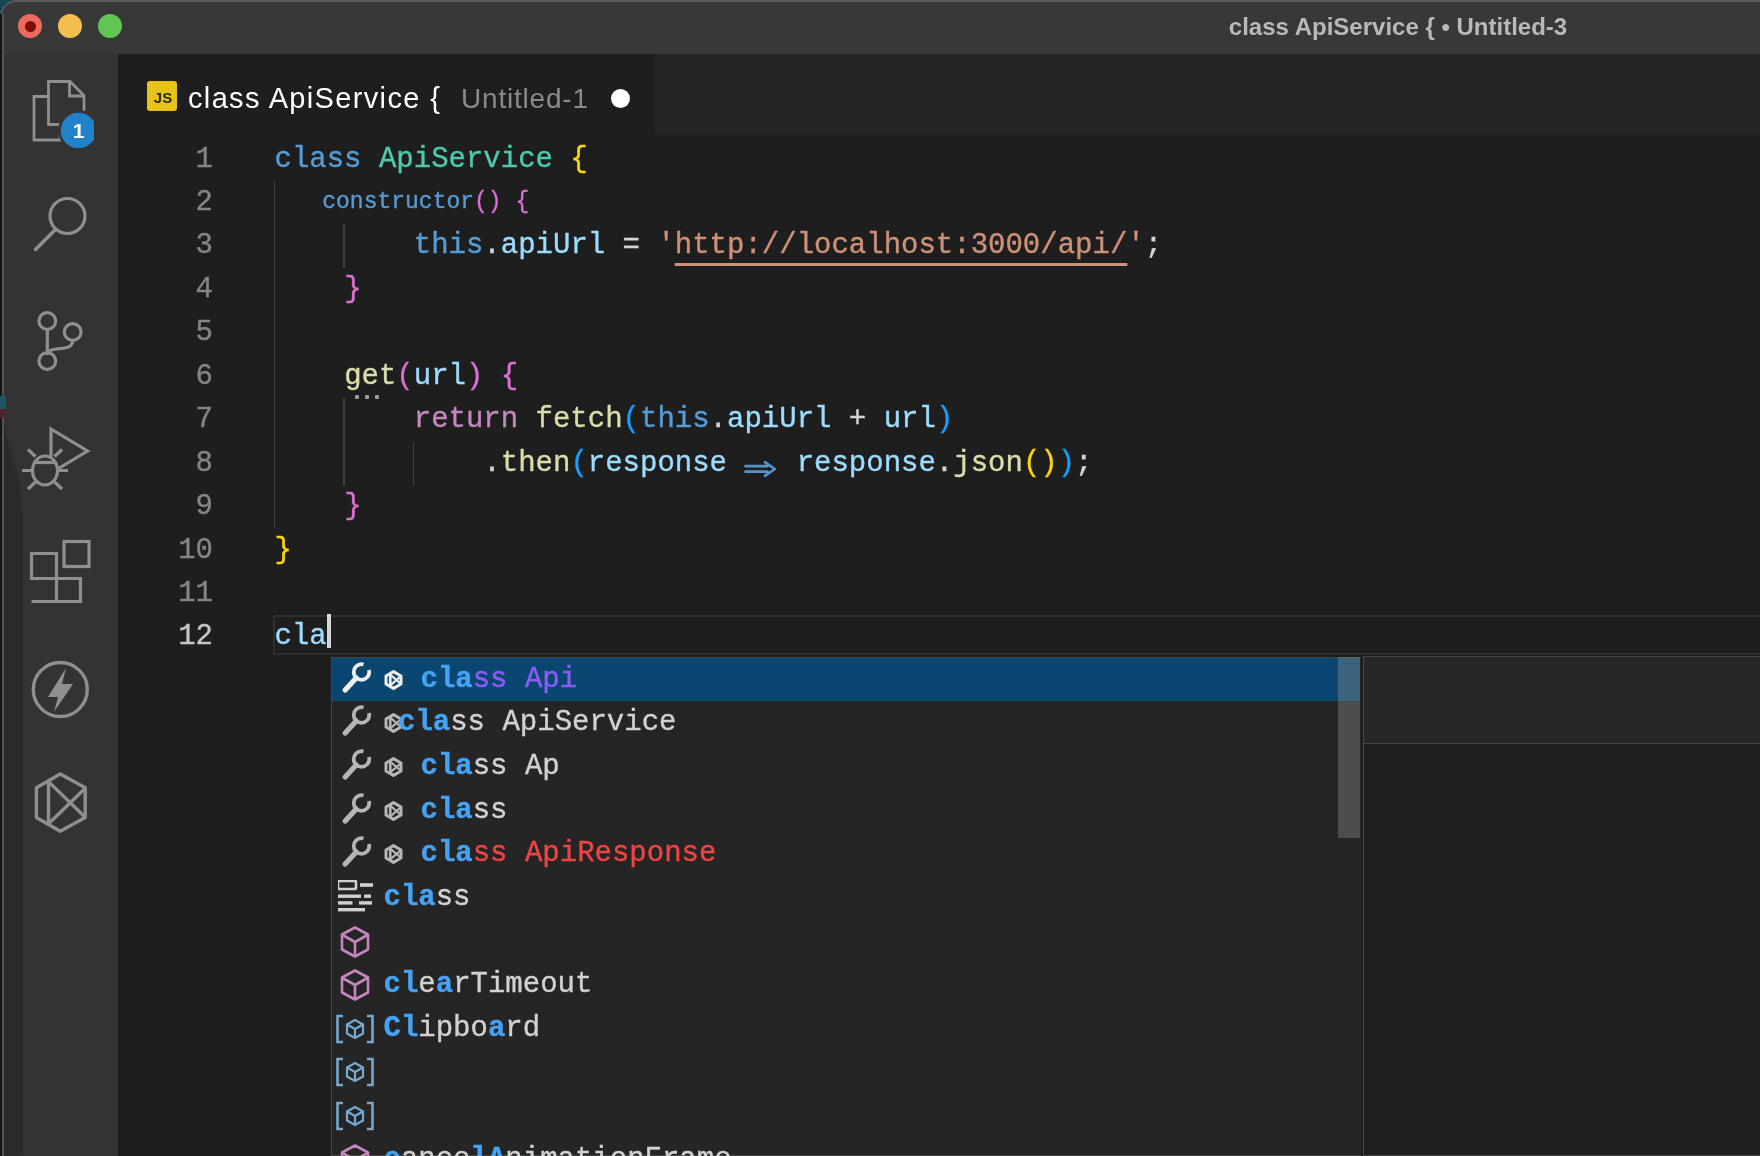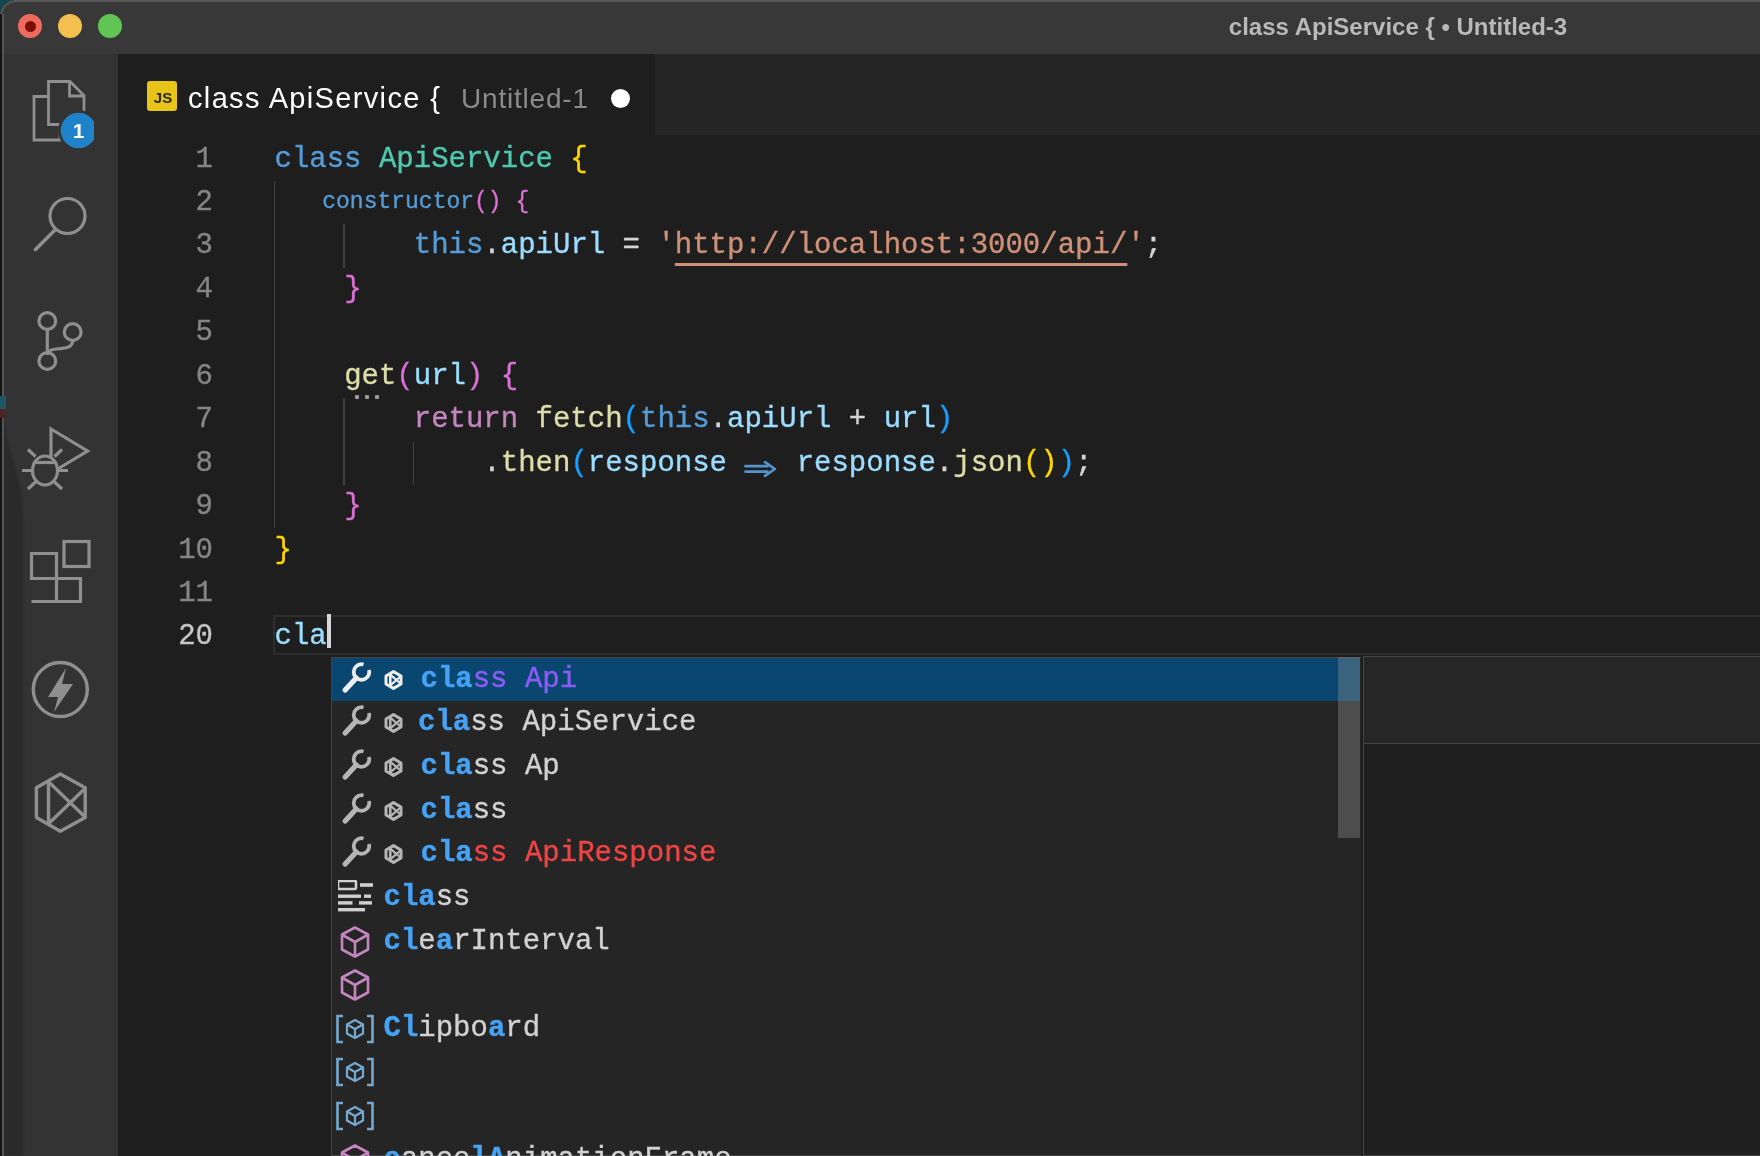--- a/index.html
+++ b/index.html
@@ -85,21 +85,21 @@
 <div class="abs mono" style="left:118px;top:180.95px;width:95px;height:43.45px;line-height:43.45px;font-size:29px;color:#858585;text-align:right">2</div>
 <div class="abs mono" style="left:118px;top:224.40px;width:95px;height:43.45px;line-height:43.45px;font-size:29px;color:#858585;text-align:right">3</div>
 <div class="abs mono" style="left:118px;top:267.85px;width:95px;height:43.45px;line-height:43.45px;font-size:29px;color:#858585;text-align:right">4</div>
 <div class="abs mono" style="left:118px;top:311.30px;width:95px;height:43.45px;line-height:43.45px;font-size:29px;color:#858585;text-align:right">5</div>
 <div class="abs mono" style="left:118px;top:354.75px;width:95px;height:43.45px;line-height:43.45px;font-size:29px;color:#858585;text-align:right">6</div>
 <div class="abs mono" style="left:118px;top:398.20px;width:95px;height:43.45px;line-height:43.45px;font-size:29px;color:#858585;text-align:right">7</div>
 <div class="abs mono" style="left:118px;top:441.65px;width:95px;height:43.45px;line-height:43.45px;font-size:29px;color:#858585;text-align:right">8</div>
 <div class="abs mono" style="left:118px;top:485.10px;width:95px;height:43.45px;line-height:43.45px;font-size:29px;color:#858585;text-align:right">9</div>
 <div class="abs mono" style="left:118px;top:528.55px;width:95px;height:43.45px;line-height:43.45px;font-size:29px;color:#858585;text-align:right">10</div>
 <div class="abs mono" style="left:118px;top:572.00px;width:95px;height:43.45px;line-height:43.45px;font-size:29px;color:#858585;text-align:right">11</div>
-<div class="abs mono" style="left:118px;top:615.45px;width:95px;height:43.45px;line-height:43.45px;font-size:29px;color:#c6c6c6;text-align:right">20</div>
+<div class="abs mono" style="left:118px;top:615.45px;width:95px;height:43.45px;line-height:43.45px;font-size:29px;color:#c6c6c6;text-align:right">12</div>
 <div class="abs mono" style="left:274.5px;top:137.50px;height:43.45px;line-height:43.45px;font-size:29px;white-space:pre;color:#d4d4d4"><span style="color:#569CD6">class</span> <span style="color:#4EC9B0">ApiService</span> <span style="color:#FFD700">{</span></div>
 <div class="abs mono" style="left:267px;top:180.95px;height:43.45px;line-height:43.45px;font-size:23px;white-space:pre;color:#d4d4d4">    <span style="color:#569CD6">constructor</span><span style="color:#DA70D6">()</span> <span style="color:#DA70D6">{</span></div>
 <div class="abs mono" style="left:274.5px;top:224.40px;height:43.45px;line-height:43.45px;font-size:29px;white-space:pre;color:#d4d4d4">        <span style="color:#569CD6">this</span><span style="color:#D4D4D4">.</span><span style="color:#9CDCFE">apiUrl</span> <span style="color:#D4D4D4">=</span> <span style="color:#CE9178">'<span style="text-decoration:underline;text-decoration-thickness:2.5px;text-underline-offset:10px">http://localhost:3000/api/</span>'</span><span style="color:#D4D4D4">;</span></div>
 <div class="abs mono" style="left:274.5px;top:267.85px;height:43.45px;line-height:43.45px;font-size:29px;white-space:pre;color:#d4d4d4">    <span style="color:#DA70D6">}</span></div>
 <div class="abs mono" style="left:274.5px;top:354.75px;height:43.45px;line-height:43.45px;font-size:29px;white-space:pre;color:#d4d4d4">    <span style="color:#DCDCAA">get</span><span style="color:#DA70D6">(</span><span style="color:#9CDCFE">url</span><span style="color:#DA70D6">)</span> <span style="color:#DA70D6">{</span></div>
 <div class="abs mono" style="left:274.5px;top:398.20px;height:43.45px;line-height:43.45px;font-size:29px;white-space:pre;color:#d4d4d4">        <span style="color:#C586C0">return</span> <span style="color:#DCDCAA">fetch</span><span style="color:#179FFF">(</span><span style="color:#569CD6">this</span><span style="color:#D4D4D4">.</span><span style="color:#9CDCFE">apiUrl</span> <span style="color:#D4D4D4">+</span> <span style="color:#9CDCFE">url</span><span style="color:#179FFF">)</span></div>
 <div class="abs mono" style="left:274.5px;top:441.65px;height:43.45px;line-height:43.45px;font-size:29px;white-space:pre;color:#d4d4d4">            <span style="color:#D4D4D4">.</span><span style="color:#DCDCAA">then</span><span style="color:#179FFF">(</span><span style="color:#9CDCFE">response</span> <span style="display:inline-block;width:34.81px;height:10px;position:relative;"><svg width="34" height="18" viewBox="0 0 34 18" style="position:absolute;left:0;top:0">
           <g stroke="#5494CE" stroke-width="2.7" fill="none" stroke-linecap="round" stroke-linejoin="round">
             <path d="M1.5 5.2 H23.5"></path>
             <path d="M1.5 10.7 H23.5"></path>
@@ -132,21 +132,21 @@
       <path d="M23.5 11 L28.2 -6.4 L40.9 6.3 Z" fill="#252526"></path>
       <path d="M18.2 17 L7.2 29" stroke="#b5b5b5" stroke-width="5.2" stroke-linecap="round" fill="none"></path>
     </svg>
 <svg class="abs" style="left:384px;top:713.43px" width="19" height="20" viewBox="0 0 19 20">
       <g stroke="#b5b5b5" fill="none" stroke-linejoin="round">
         <path d="M9.5 1.6 L17 6 V14 L9.5 18.4 L2 14 V6 Z" stroke-width="3"></path>
         <path d="M6.3 4.6 V15.4" stroke-width="2.6"></path>
         <path d="M6.3 4.6 L17 14 M6.3 15.4 L17 6" stroke-width="2.2"></path>
       </g>
     </svg>
-<div class="abs mono" style="left:418px;top:701.4px;height:43.6px;line-height:43.6px;font-size:29px;white-space:pre"><span style="color:#45a2f5;font-weight:bold">cla</span><span style="color:#d2d2d2">ss ApiService</span></div>
+<div class="abs mono" style="left:398px;top:701.4px;height:43.6px;line-height:43.6px;font-size:29px;white-space:pre"><span style="color:#45a2f5;font-weight:bold">cla</span><span style="color:#d2d2d2">ss ApiService</span></div>
 <svg class="abs" style="left:338px;top:748.06px" width="38" height="38" viewBox="0 0 38 38">
       <circle cx="23.5" cy="11" r="7.8" stroke="#b5b5b5" stroke-width="3.8" fill="none"></circle>
       <path d="M23.5 11 L28.2 -6.4 L40.9 6.3 Z" fill="#252526"></path>
       <path d="M18.2 17 L7.2 29" stroke="#b5b5b5" stroke-width="5.2" stroke-linecap="round" fill="none"></path>
     </svg>
 <svg class="abs" style="left:384px;top:757.06px" width="19" height="20" viewBox="0 0 19 20">
       <g stroke="#b5b5b5" fill="none" stroke-linejoin="round">
         <path d="M9.5 1.6 L17 6 V14 L9.5 18.4 L2 14 V6 Z" stroke-width="3"></path>
         <path d="M6.3 4.6 V15.4" stroke-width="2.6"></path>
         <path d="M6.3 4.6 L17 14 M6.3 15.4 L17 6" stroke-width="2.2"></path>
@@ -190,27 +190,27 @@
         <rect x="0" y="28" width="27" height="3.4"></rect>
       </g>
     </svg>
 <div class="abs mono" style="left:383.5px;top:875.9px;height:43.6px;line-height:43.6px;font-size:29px;white-space:pre"><span style="color:#45a2f5;font-weight:bold">cla</span><span style="color:#d2d2d2">ss</span></div>
 <svg class="abs" style="left:339px;top:924.5799999999999px" width="32" height="34" viewBox="0 0 32 34">
       <g stroke="#C586C0" stroke-width="2.6" fill="none" stroke-linejoin="round">
         <path d="M16 2.5 L29 9.5 V24.5 L16 31.5 L3 24.5 V9.5 Z"></path>
         <path d="M16 17 L3.6 10 M16 17 L28.4 10 M16 17 V31"></path>
       </g>
     </svg>
-<div class="abs mono" style="left:383.5px;top:919.6px;height:43.6px;line-height:43.6px;font-size:29px;white-space:pre"><span style="color:#45a2f5;font-weight:bold">cl</span><span style="color:#d2d2d2">e</span><span style="color:#45a2f5;font-weight:bold">a</span><span style="color:#d2d2d2">rInterval</span></div>
 <svg class="abs" style="left:339px;top:968.21px" width="32" height="34" viewBox="0 0 32 34">
       <g stroke="#C586C0" stroke-width="2.6" fill="none" stroke-linejoin="round">
         <path d="M16 2.5 L29 9.5 V24.5 L16 31.5 L3 24.5 V9.5 Z"></path>
         <path d="M16 17 L3.6 10 M16 17 L28.4 10 M16 17 V31"></path>
       </g>
     </svg>
+<div class="abs mono" style="left:383.5px;top:963.2px;height:43.6px;line-height:43.6px;font-size:29px;white-space:pre"><span style="color:#45a2f5;font-weight:bold">cl</span><span style="color:#d2d2d2">e</span><span style="color:#45a2f5;font-weight:bold">a</span><span style="color:#d2d2d2">rTimeout</span></div>
 <svg class="abs" style="left:335px;top:1012.8399999999999px" width="40" height="32" viewBox="0 0 40 32">
       <g stroke="#75a8cf" stroke-width="2.6" fill="none">
         <path d="M8 3 H2.5 V29 H8"></path>
         <path d="M32 3 H37.5 V29 H32"></path>
         <path d="M20 7 L28 11.5 V20.5 L20 25 L12 20.5 V11.5 Z M20 16 L12.5 11.8 M20 16 L27.5 11.8 M20 16 V24.5" stroke-width="2.2"></path>
       </g>
     </svg>
 <div class="abs mono" style="left:383.5px;top:1006.8px;height:43.6px;line-height:43.6px;font-size:29px;white-space:pre"><span style="color:#45a2f5;font-weight:bold">Cl</span><span style="color:#d2d2d2">ipbo</span><span style="color:#45a2f5;font-weight:bold">a</span><span style="color:#d2d2d2">rd</span></div>
 <svg class="abs" style="left:335px;top:1056.47px" width="40" height="32" viewBox="0 0 40 32">
       <g stroke="#75a8cf" stroke-width="2.6" fill="none">

